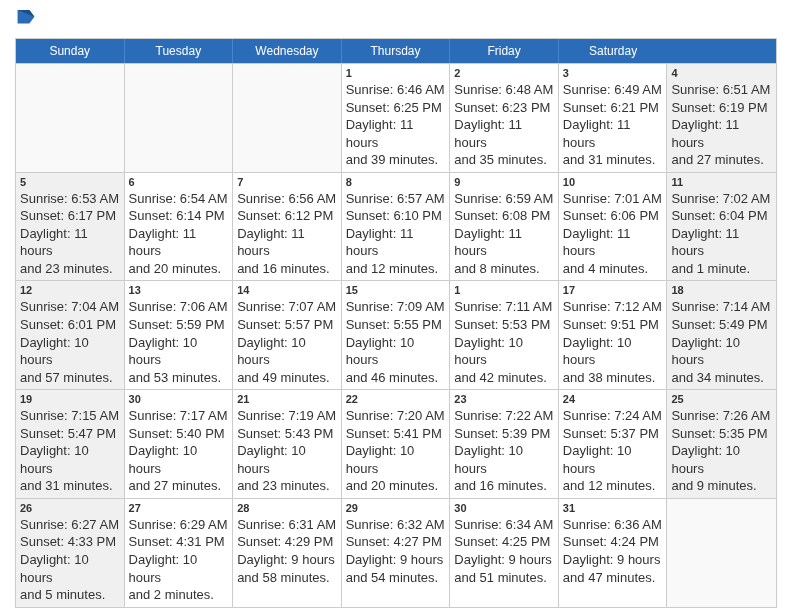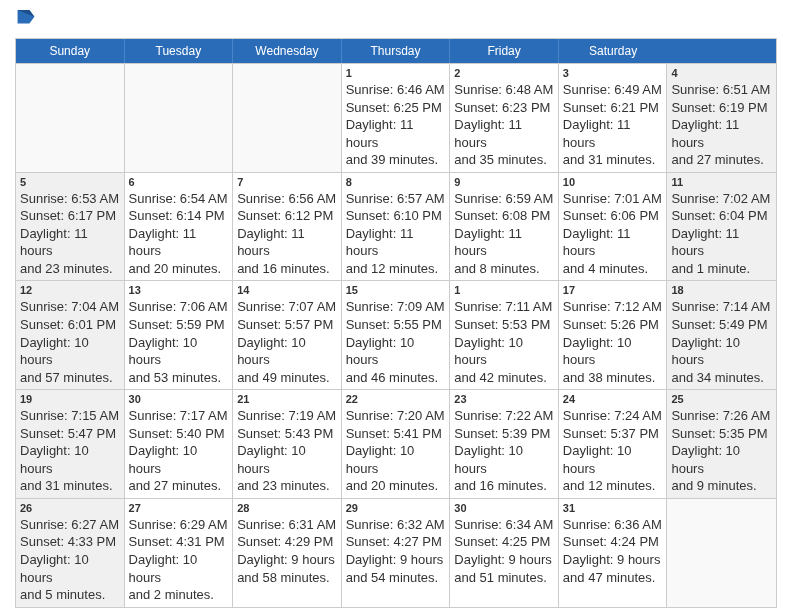--- a/index.html
+++ b/index.html
@@ -260,21 +260,21 @@
           <div class="cal-cell">
             <span class="day-num">1</span>
             <div class="day-info" style="white-space: pre-line;">Sunrise: 7:11 AM
 Sunset: 5:53 PM
 Daylight: 10 hours
 and 42 minutes.</div>
           </div>
           <div class="cal-cell">
             <span class="day-num">17</span>
             <div class="day-info" style="white-space: pre-line;">Sunrise: 7:12 AM
-Sunset: 5:26 PM
+Sunset: 9:51 PM
 Daylight: 10 hours
 and 38 minutes.</div>
           </div>
           <div class="cal-cell shaded">
             <span class="day-num">18</span>
             <div class="day-info" style="white-space: pre-line;">Sunrise: 7:14 AM
 Sunset: 5:49 PM
 Daylight: 10 hours
 and 34 minutes.</div>
           </div>

